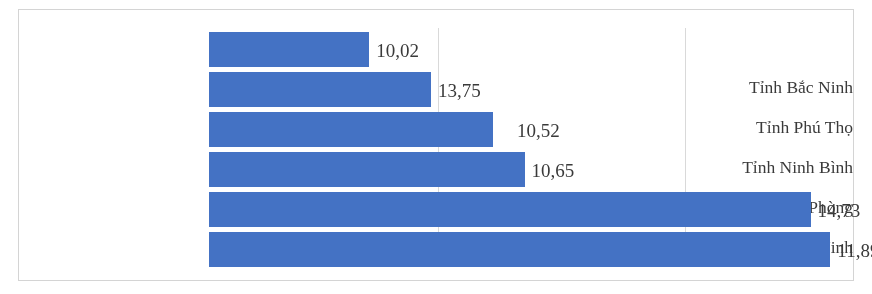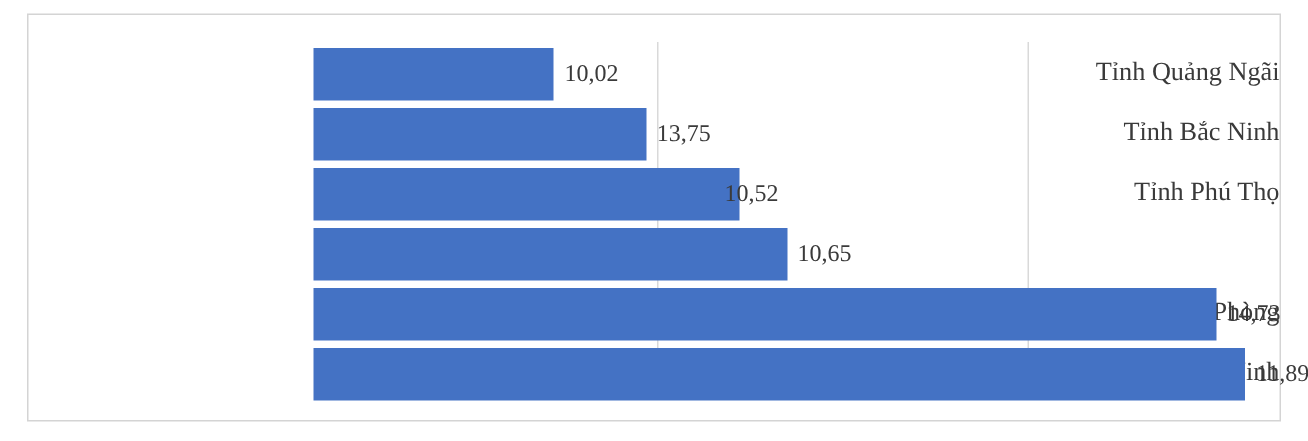--- a/index.html
+++ b/index.html
@@ -72,21 +72,21 @@
     left: 0;
     top: 0;
     height: 35px;
     background: #4472c4;
   }
 
   .bar-value {
     position: absolute;
     top: 50%;
     transform: translateY(-50%);
-    font-size: 16px;
+    font-size: 19px;
     color: #3a3a3a;
     white-space: nowrap;
     line-height: 1;
     padding-left: 7px;
   }
 
   
   #axis-ticks {
     position: absolute;
     left: 190px;
@@ -104,44 +104,44 @@
     white-space: nowrap;
   }
 </style>
 </head>
 <body>
 
 <div id="chart-figure">
 
   <div id="chart-frame">
 
-    <div class="cat-label" style="top:29px;">Tỉnh Quảng Ngãi</div>
     <div class="cat-label" style="top:109px;">Tỉnh Phú Thọ</div>
     <div class="cat-label" style="top:69px;">Tỉnh Bắc Ninh</div>
+    <div class="cat-label" style="top:149px;">Tỉnh Ninh Bình</div>
     <div class="cat-label" style="top:189px;">TP. Hải Phòng</div>
     <div class="cat-label" style="top:229px;">Tỉnh Quảng Ninh</div>
 
     <div id="plot-area">
 
       <div class="gridline" style="left: 229.305px; background: rgb(217, 217, 217);"></div>
       <div class="gridline" style="left: 475.87px; background: rgb(217, 217, 217);"></div>
 
       <div class="bar-row" style="top:4px;">
         <div class="bar" style="width: 160.267px; background: rgb(68, 114, 196);"></div>
         <div class="bar-value" style="left: 160.267px;">10,02</div>
       </div>
 
       <div class="bar-row" style="top:44px;">
         <div class="bar" style="width: 221.908px; background: rgb(68, 114, 196);"></div>
         <div class="bar-value" style="left: 221.908px;">13,75</div>
       </div>
 
       <div class="bar-row" style="top:84px;">
         <div class="bar" style="width: 283.55px; background: rgb(68, 114, 196);"></div>
-        <div class="bar-value" style="left: 267px; text-align: right;">10,52</div>
+        <div class="bar-value" style="left: 301px; text-align: right;">10,52</div>
       </div>
 
       <div class="bar-row" style="top:124px;">
         <div class="bar" style="width: 315.603px; background: rgb(68, 114, 196);"></div>
         <div class="bar-value" style="left: 315.603px;">10,65</div>
       </div>
 
       <div class="bar-row" style="top:164px;">
         <div class="bar" style="width: 601.618px; background: rgb(68, 114, 196);"></div>
         <div class="bar-value" style="left: 601.618px;">14,73</div>

